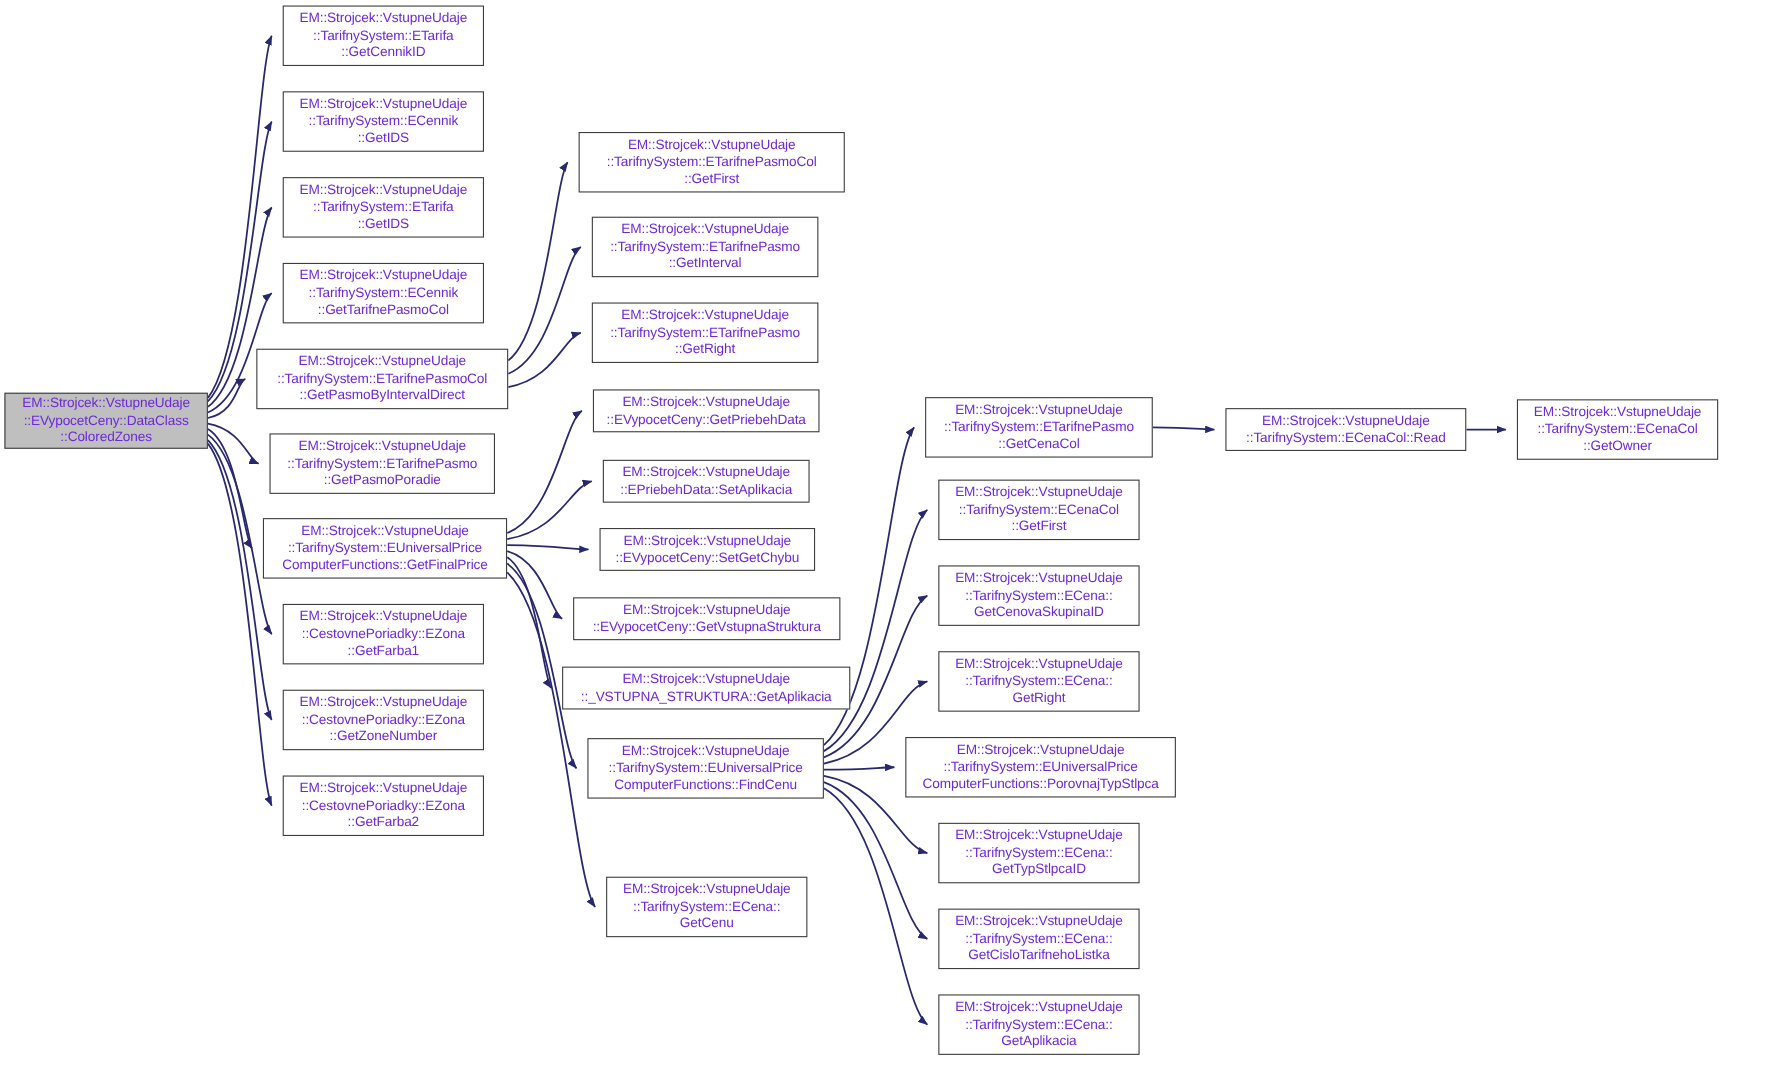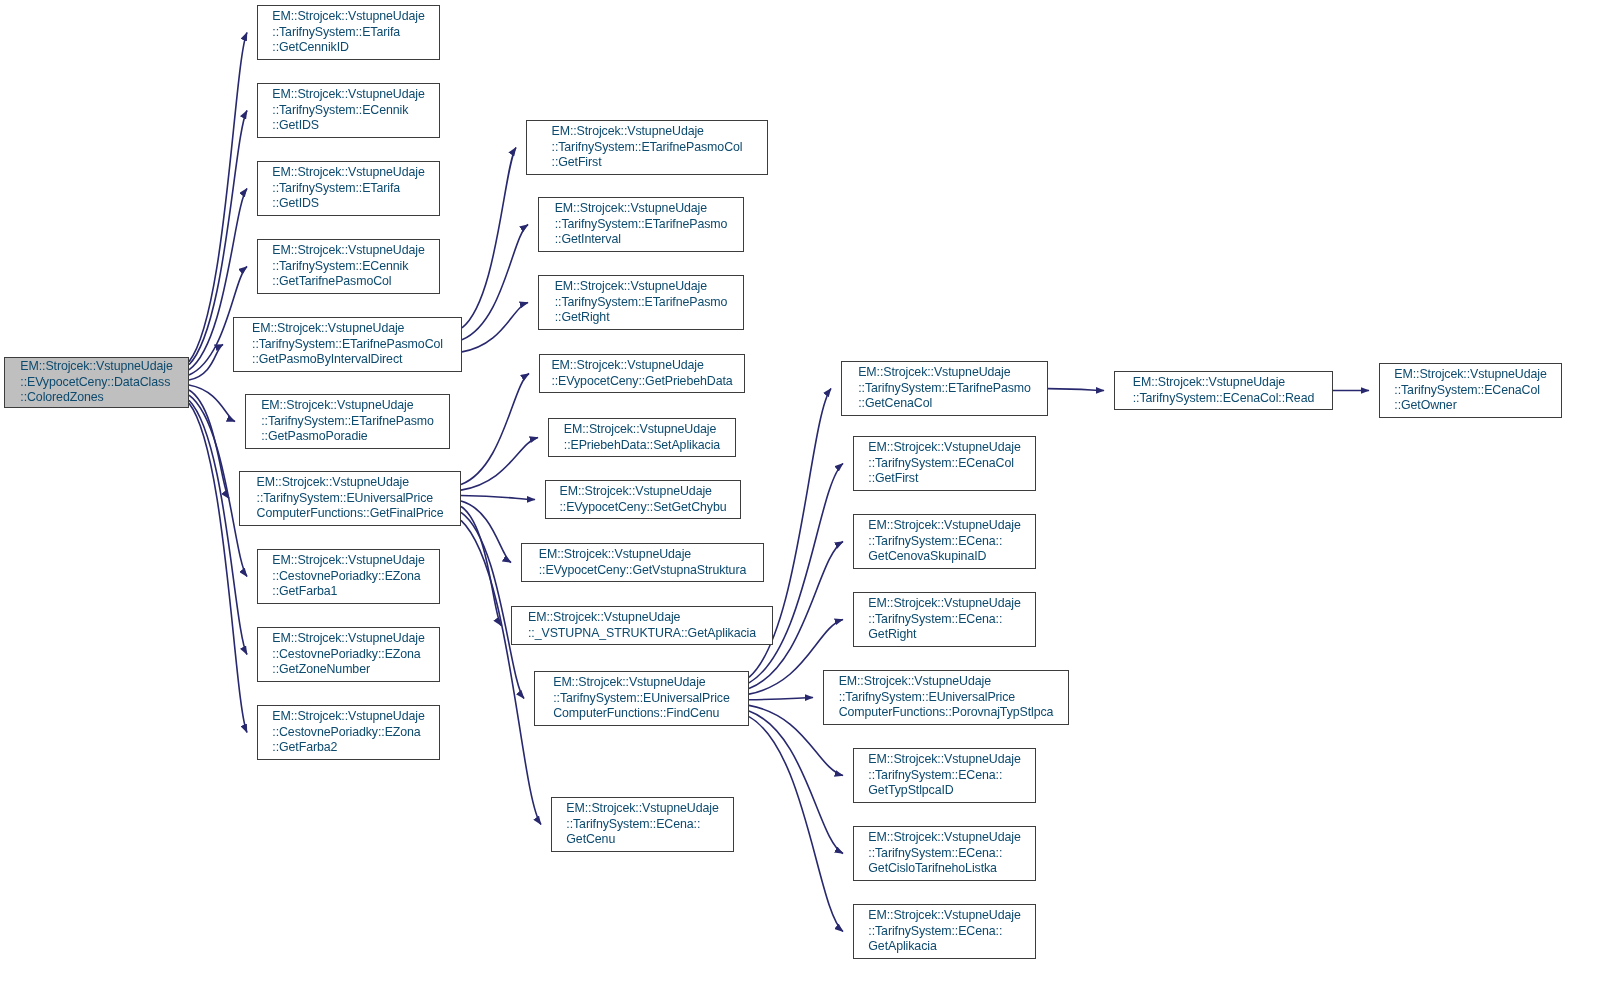--- a/index.html
+++ b/index.html
@@ -8,24 +8,24 @@
   #canvas{position:relative;width:1611px;height:989px;background:#ffffff;overflow:hidden;}
   svg#edges{position:absolute;left:0;top:0;width:1611px;height:989px;pointer-events:none;}
   .node{
     position:absolute;
     box-sizing:border-box;
     border:1px solid #3d3d3d;
     background:#ffffff;
     display:flex;
     align-items:center;
     justify-content:center;
-    text-align:left;
+    text-align:center;
     font-size:12.4px;
     line-height:15.6px;
-    color:#0c4a6e;
+    color:#6d28d9;
     letter-spacing:-0.1px;
     white-space:pre-line;
     padding:0 3px;
   }
   .node.root{
     background:#bfbfbf;
   }
 </style>
 </head>
 <body>

